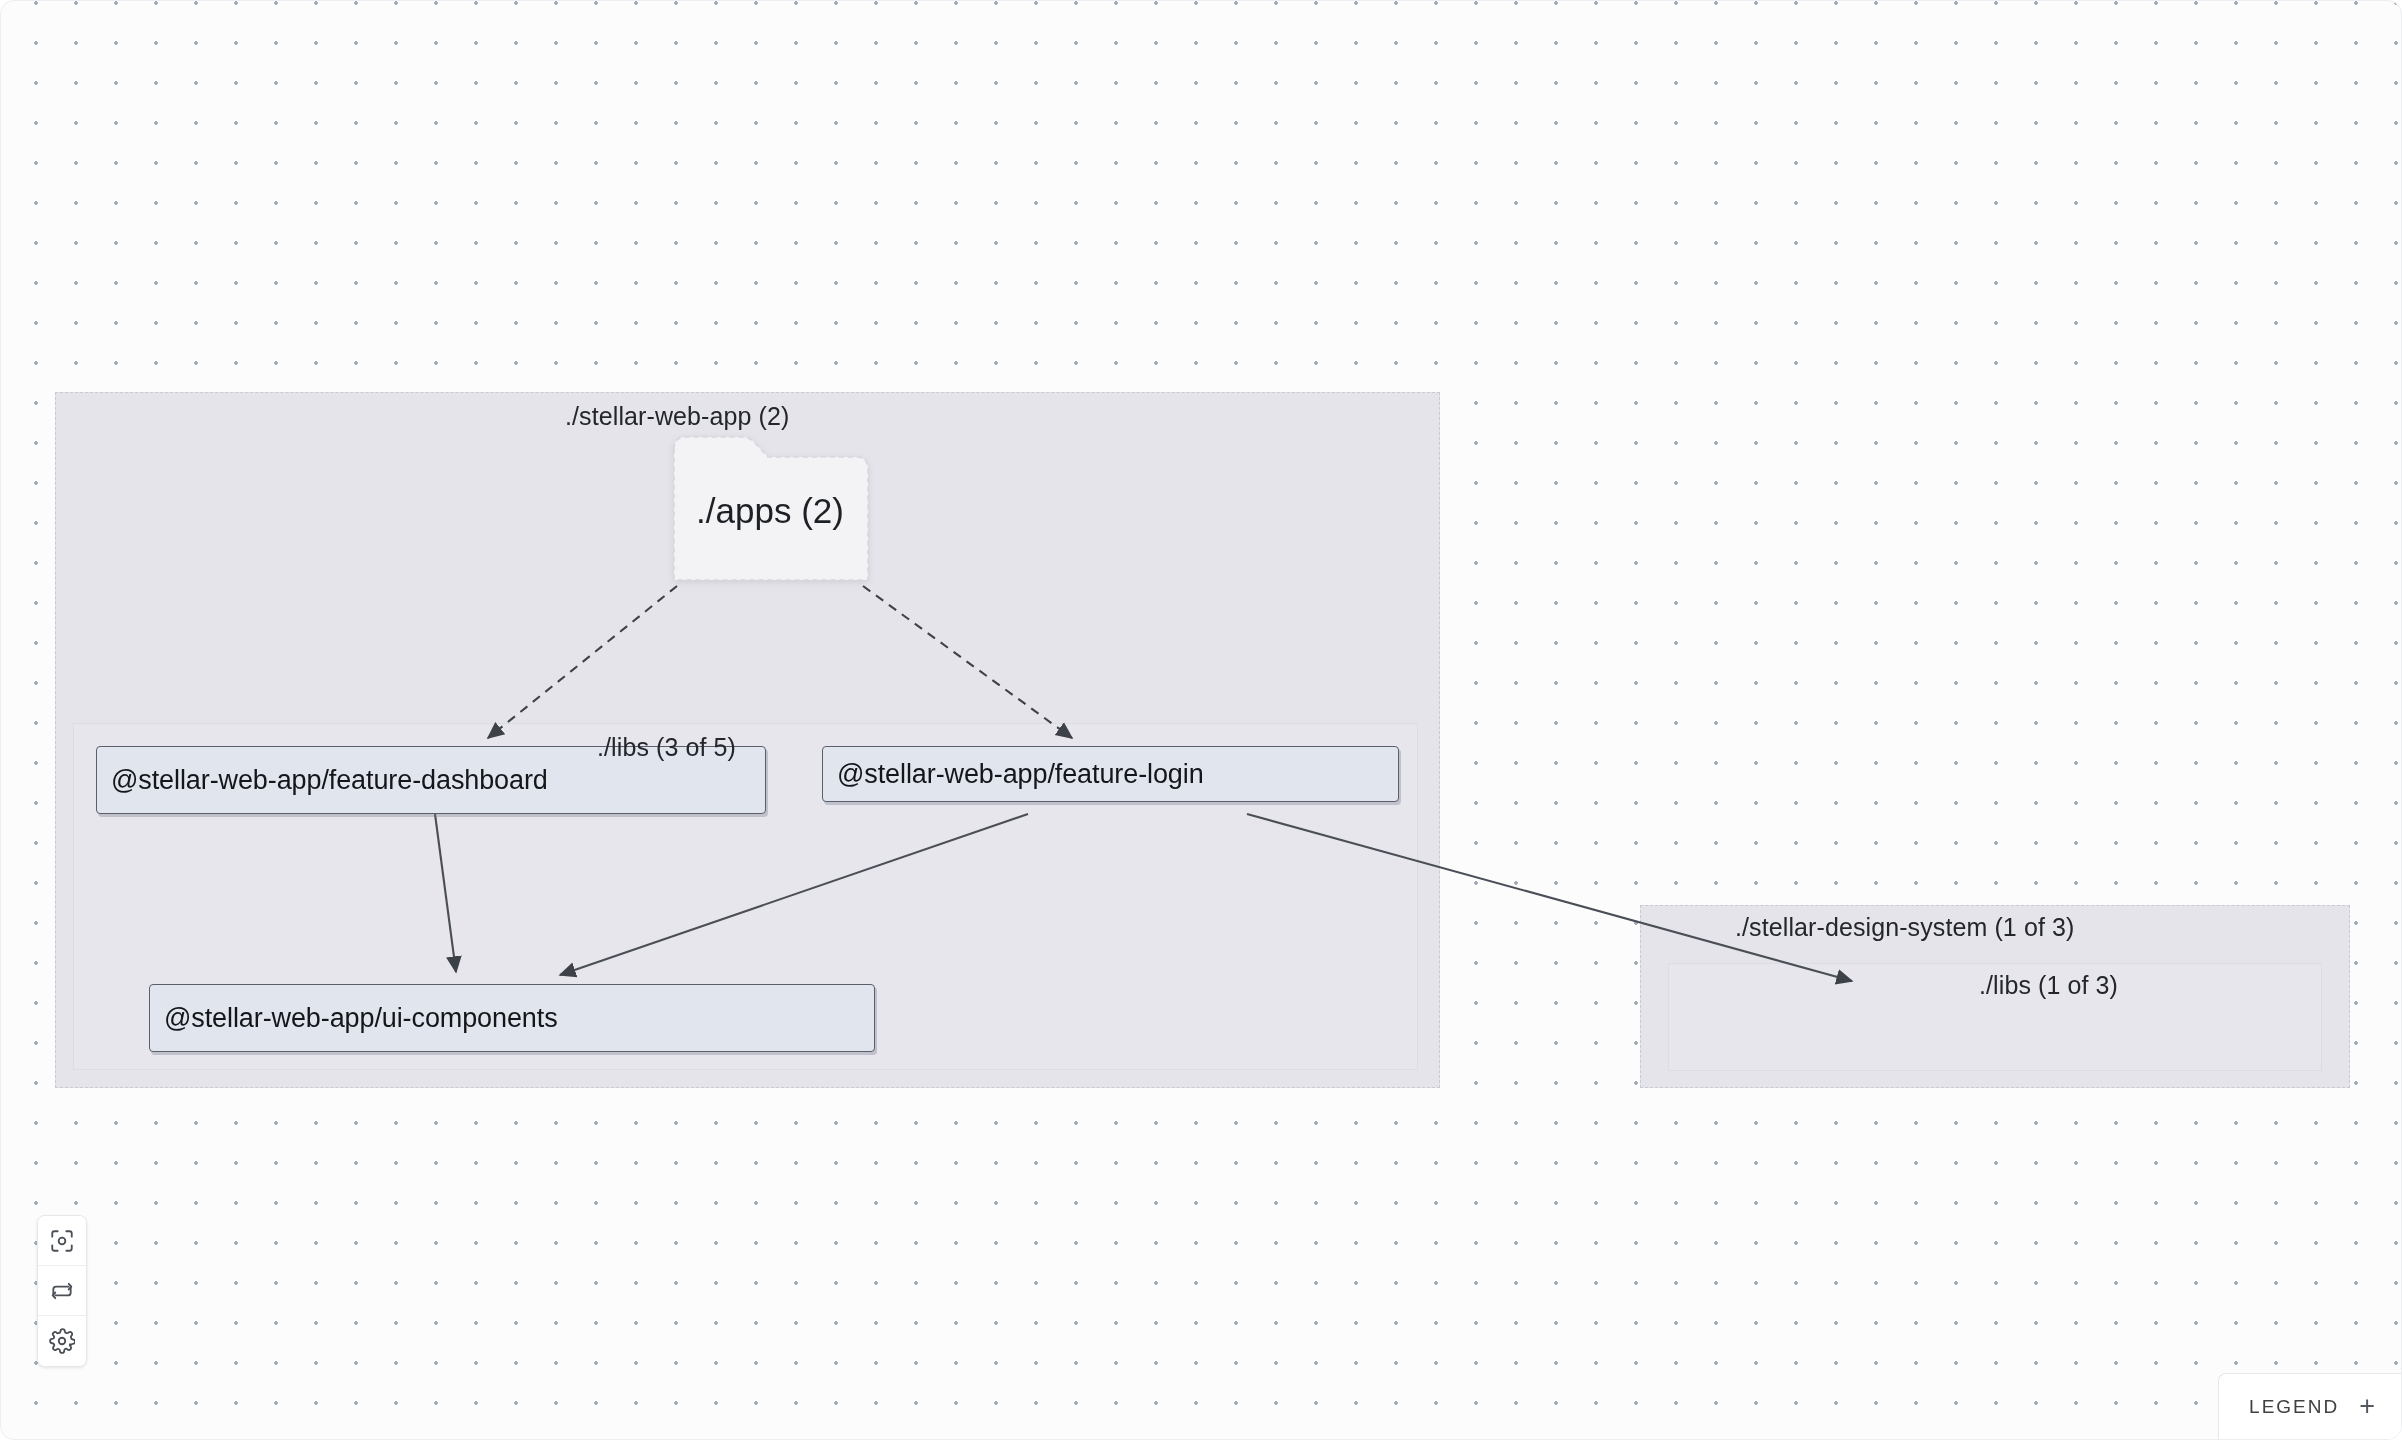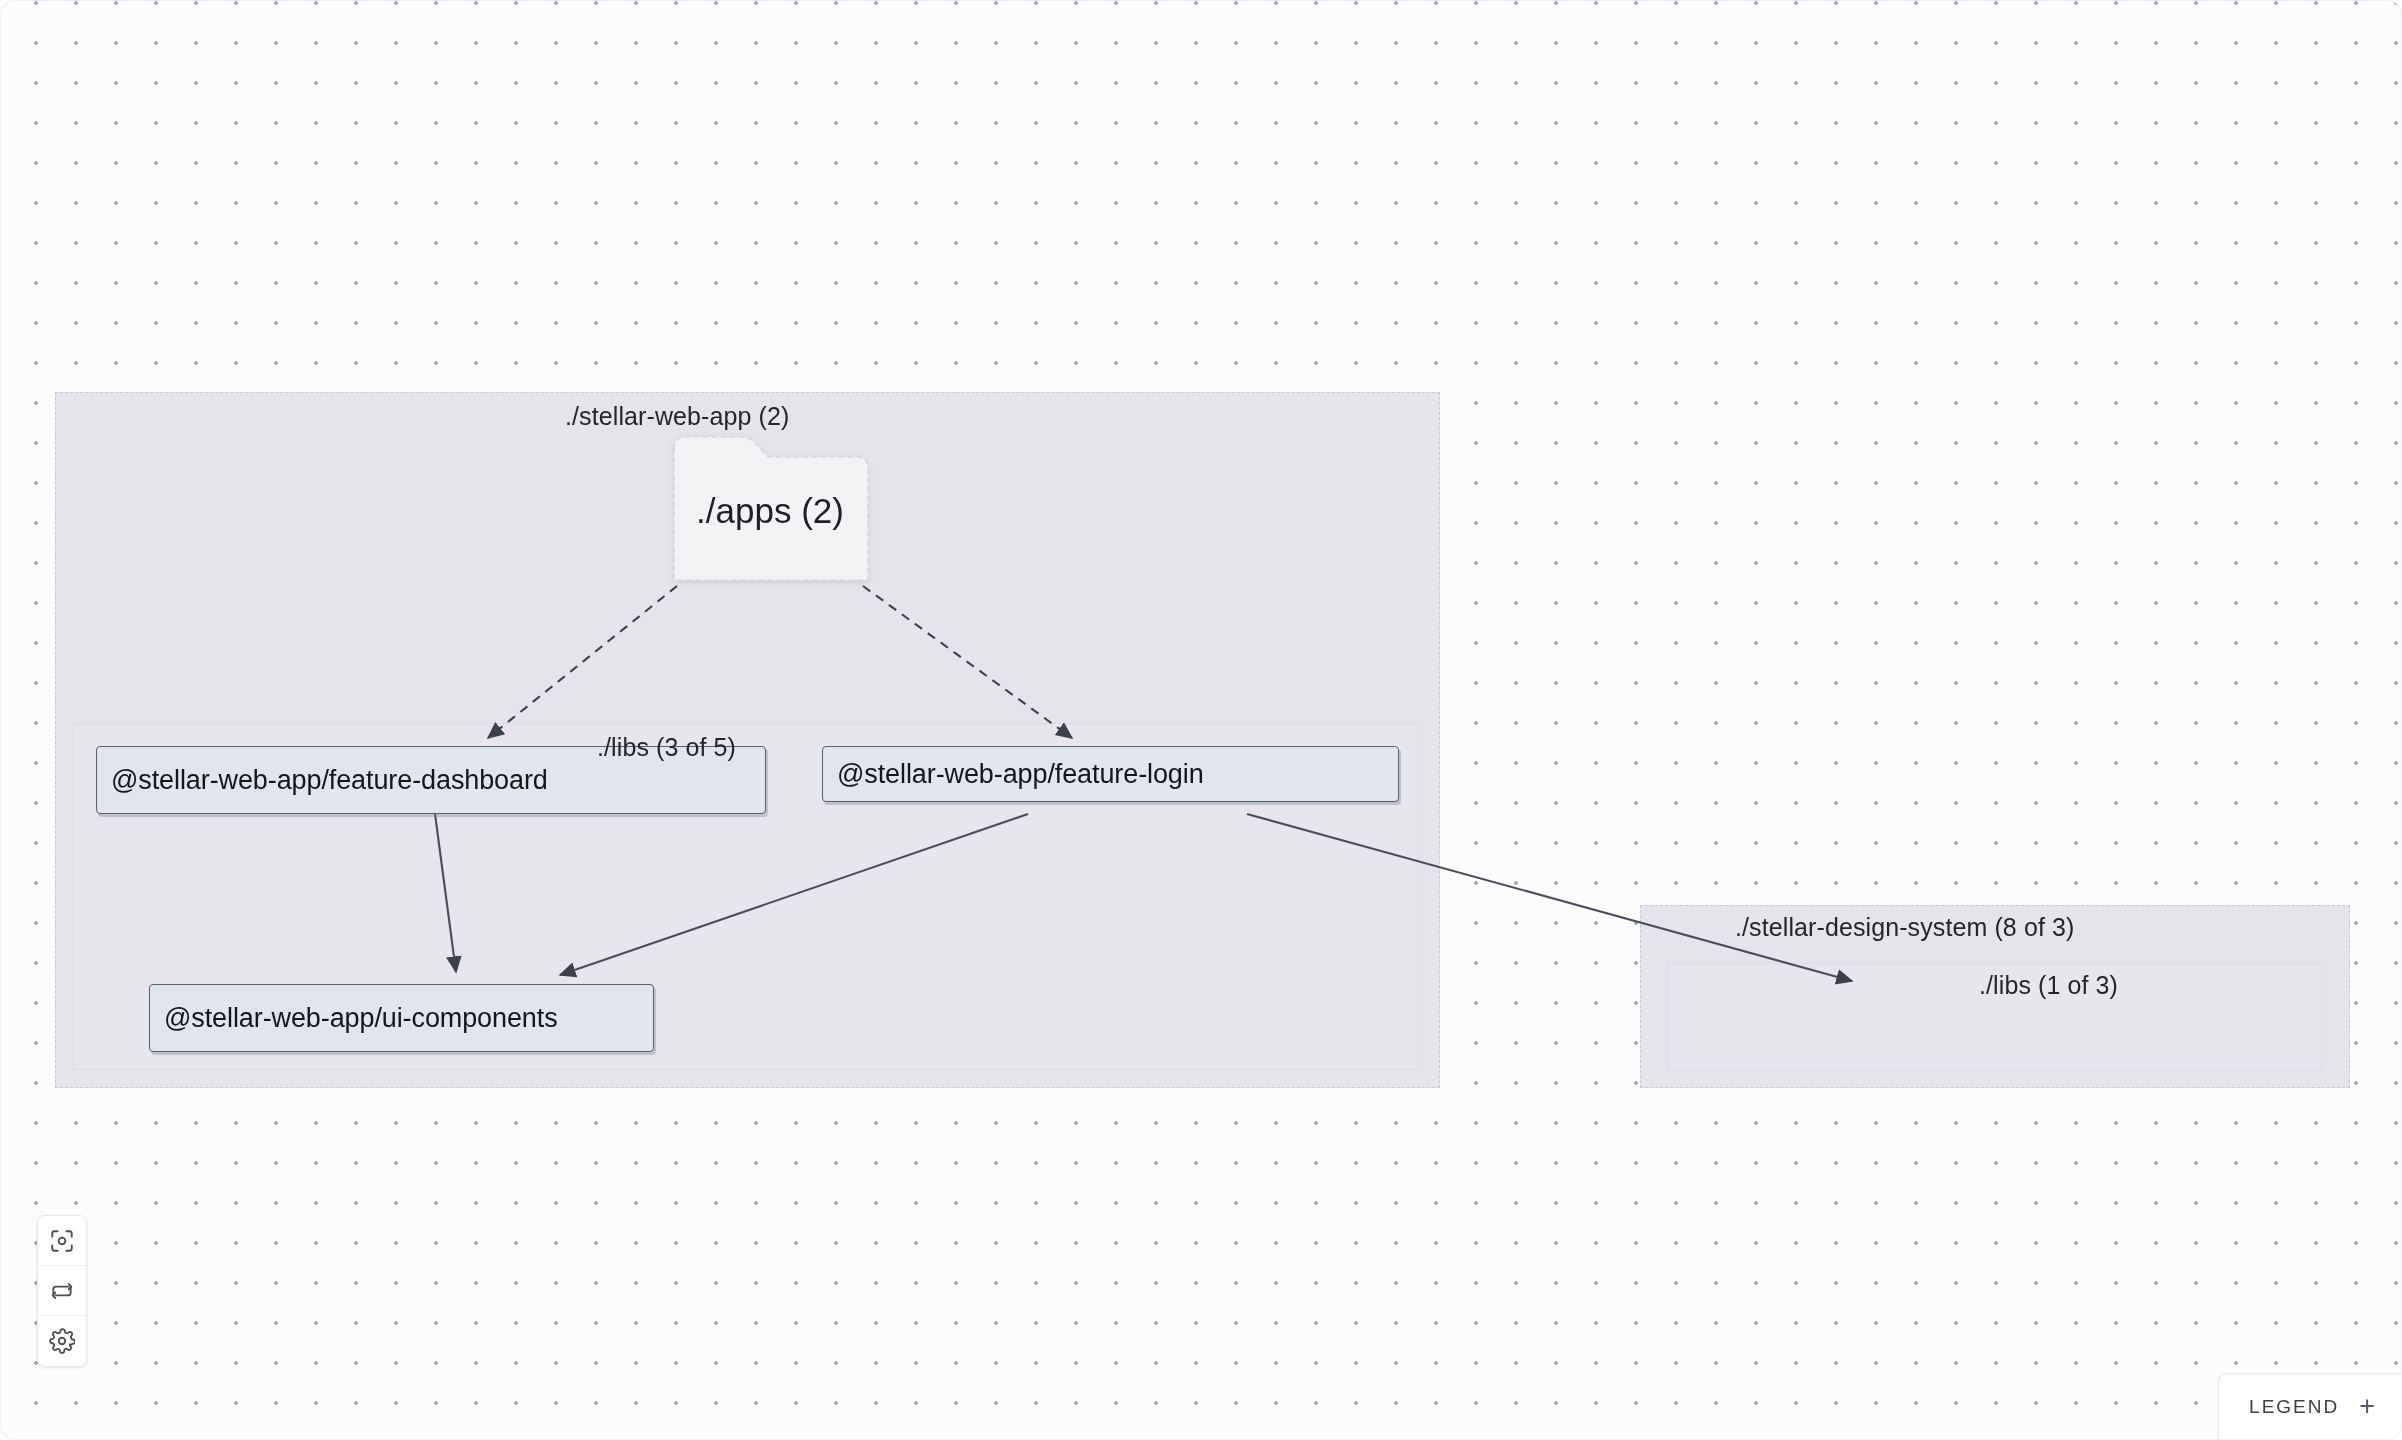--- a/index.html
+++ b/index.html
@@ -164,21 +164,21 @@
 
   <div class="folder" style="left:669px; top:430px; width:200px; height:153px;">
     <svg width="200" height="153" viewBox="0 0 200 153" aria-hidden="true">
       <path d="M4 18 Q4 6 16 6 L72 6 Q80 6 85 12 L98 26 L186 26 Q198 26 198 38 L198 149 L4 149 Z" fill="#f3f3f6" stroke="#d6d6de" stroke-width="1.6" stroke-dasharray="5 4"></path>
     </svg>
     <div class="folder-label" style="top:60px;">./apps (2)</div>
   </div>
 
   <div class="group" style="left:1639px; top:904px; width:710px; height:183px;"></div>
 
-  <div class="group-label" style="left:1734px; top:872px;">./stellar-design-system (8 of 3)</div>
+  <div class="group-label" style="left:1734px; top:872px;">./stellar-design-system (1 of 3)</div>
 
   <div class="group-inner" style="left:1667px; top:962px; width:654px; height:108px;"></div>
 
   <div class="group-label" style="left:1978px; top:930px;">./libs (1 of 3)</div>
 
   <svg id="edges" viewBox="0 0 2402 1440">
     <defs>
       <marker id="arrowDashed" viewBox="0 0 12 12" refX="10" refY="6" markerWidth="9" markerHeight="9" orient="auto-start-reverse">
         <path d="M0 1 L11 6 L0 11 z" fill="#3d4148"></path>
       </marker>
@@ -199,21 +199,21 @@
   </svg>
 
   <div class="node" style="left:95px; top:745px; width:670px; height:68px;">
     <span class="node-label">@stellar-web-app/feature-dashboard</span>
   </div>
 
   <div class="node" style="left:821px; top:745px; width:577px; height:56px;">
     <span class="node-label">@stellar-web-app/feature-login</span>
   </div>
 
-  <div class="node" style="left:148px; top:983px; width:505px; height:68px;">
+  <div class="node" style="left:148px; top:983px; width:726px; height:68px;">
     <span class="node-label">@stellar-web-app/ui-components</span>
   </div>
 
 
   <div id="controls">
 
     <div class="ctrl-btn">
       <svg width="26" height="26" viewBox="0 0 24 24" fill="none" stroke="#4b4f57" stroke-width="1.7" stroke-linecap="round">
         <path d="M3 8 V5 A2 2 0 0 1 5 3 H8"></path>
         <path d="M16 3 H19 A2 2 0 0 1 21 5 V8"></path>

